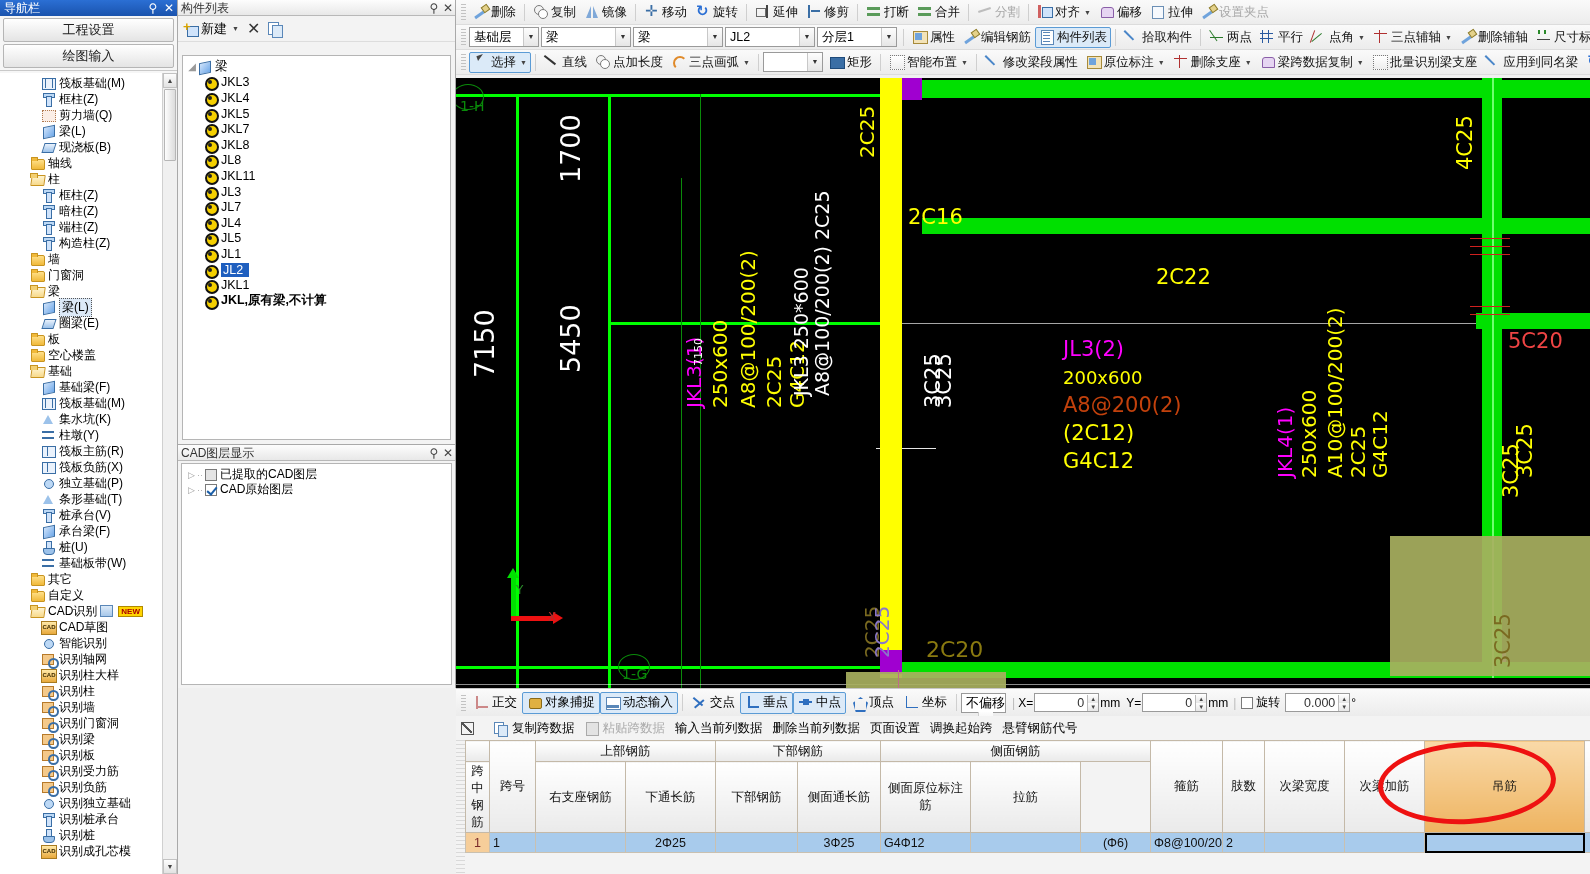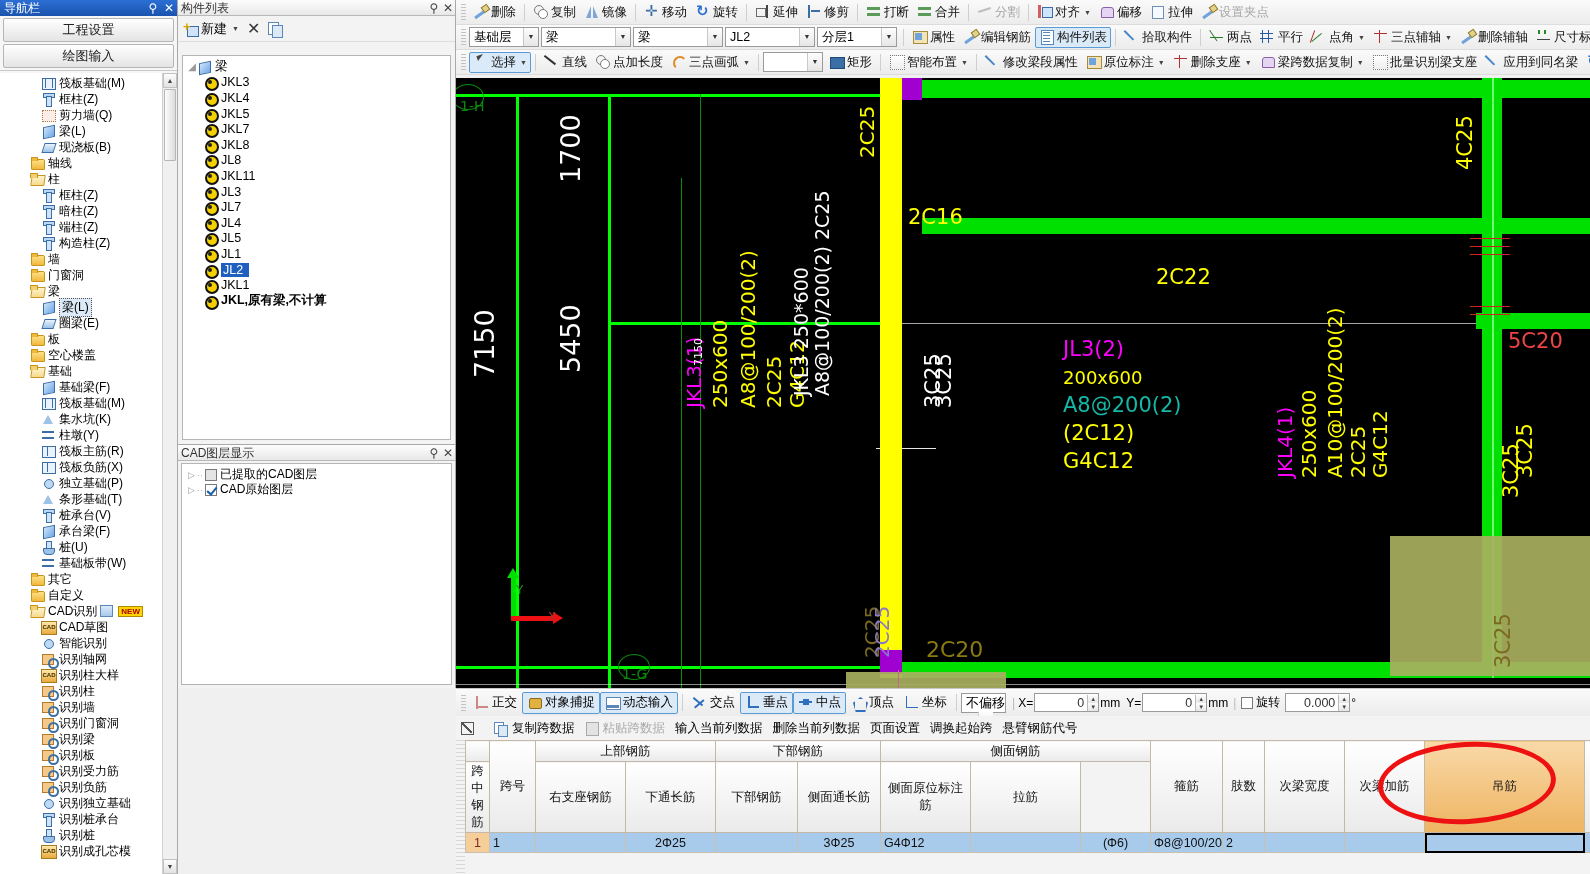--- a/index.html
+++ b/index.html
@@ -928,21 +928,21 @@
         <div class="ctxt" style="left: 330px; top: 330px; color: rgb(255, 255, 0); font-size: 20px; line-height: 22px; transform: rotate(-90deg); transform-origin: left top;">G4C12</div>
         <div class="ctxt" style="left: 335px; top: 318px; color: rgb(255, 255, 255); font-size: 19px; line-height: 21px; transform: rotate(-90deg); transform-origin: left top;">JKL3  250*600</div>
         <div class="ctxt" style="left: 356px; top: 318px; color: rgb(255, 255, 255); font-size: 19px; line-height: 21px; transform: rotate(-90deg); transform-origin: left top;">A8@100/200(2)  2C25</div>
         <div class="ctxt" style="left: 400px; top: 80px; color: rgb(255, 255, 0); font-size: 20px; line-height: 22px; transform: rotate(-90deg); transform-origin: left top;">2C25</div>
         <div class="ctxt" style="left: 466px; top: 330px; color: rgb(255, 255, 255); font-size: 21px; line-height: 23px; transform: rotate(-90deg); transform-origin: left top;">3C25</div>
         <div class="ctxt" style="left: 477px; top: 330px; color: rgb(255, 255, 255); font-size: 21px; line-height: 23px; transform: rotate(-90deg); transform-origin: left top;">3C25</div>
         <div class="ctxt" style="left: 452px; top: 128px; color: rgb(255, 255, 0); font-size: 21px; line-height: 23px;">2C16</div>
         <div class="ctxt" style="left: 700px; top: 188px; color: rgb(255, 255, 0); font-size: 21px; line-height: 23px;">2C22</div>
         <div class="ctxt" style="left: 607px; top: 260px; color: rgb(255, 0, 255); font-size: 21px; line-height: 23px;">JL3(2)</div>
         <div class="ctxt" style="left: 607px; top: 288px; color: rgb(255, 255, 0); font-size: 18px; line-height: 23px;">200x600</div>
-        <div class="ctxt" style="left: 607px; top: 316px; color: #14b8a6; font-size: 21px; line-height: 23px;">A8@200(2)</div>
+        <div class="ctxt" style="left: 607px; top: 316px; color: #c2410c; font-size: 21px; line-height: 23px;">A8@200(2)</div>
         <div class="ctxt" style="left: 607px; top: 344px; color: rgb(255, 255, 0); font-size: 21px; line-height: 23px;">(2C12)</div>
         <div class="ctxt" style="left: 607px; top: 372px; color: rgb(255, 255, 0); font-size: 21px; line-height: 23px;">G4C12</div>
         <div class="ctxt" style="left: 818px; top: 400px; color: rgb(255, 0, 255); font-size: 20px; line-height: 22px; transform: rotate(-90deg); transform-origin: left top;">JKL4(1)</div>
         <div class="ctxt" style="left: 842px; top: 400px; color: rgb(255, 255, 0); font-size: 20px; line-height: 22px; transform: rotate(-90deg); transform-origin: left top;">250x600</div>
         <div class="ctxt" style="left: 868px; top: 400px; color: rgb(255, 255, 0); font-size: 20px; line-height: 22px; transform: rotate(-90deg); transform-origin: left top;">A10@100/200(2)</div>
         <div class="ctxt" style="left: 891px; top: 400px; color: rgb(255, 255, 0); font-size: 20px; line-height: 22px; transform: rotate(-90deg); transform-origin: left top;">2C25</div>
         <div class="ctxt" style="left: 913px; top: 400px; color: rgb(255, 255, 0); font-size: 20px; line-height: 22px; transform: rotate(-90deg); transform-origin: left top;">G4C12</div>
         <div class="ctxt" style="left: 998px; top: 92px; color: rgb(255, 255, 0); font-size: 21px; line-height: 23px; transform: rotate(-90deg); transform-origin: left top;">4C25</div>
         <div class="ctxt" style="left: 1052px; top: 208px; color: #ef4444; font-size: 21px; line-height: 23px; margin-top: 44px;">5C20</div>
         <div class="ctxt" style="left: 1058px; top: 400px; color: rgb(255, 255, 0); font-size: 21px; line-height: 23px; transform: rotate(-90deg); transform-origin: left top;">3C25</div>

